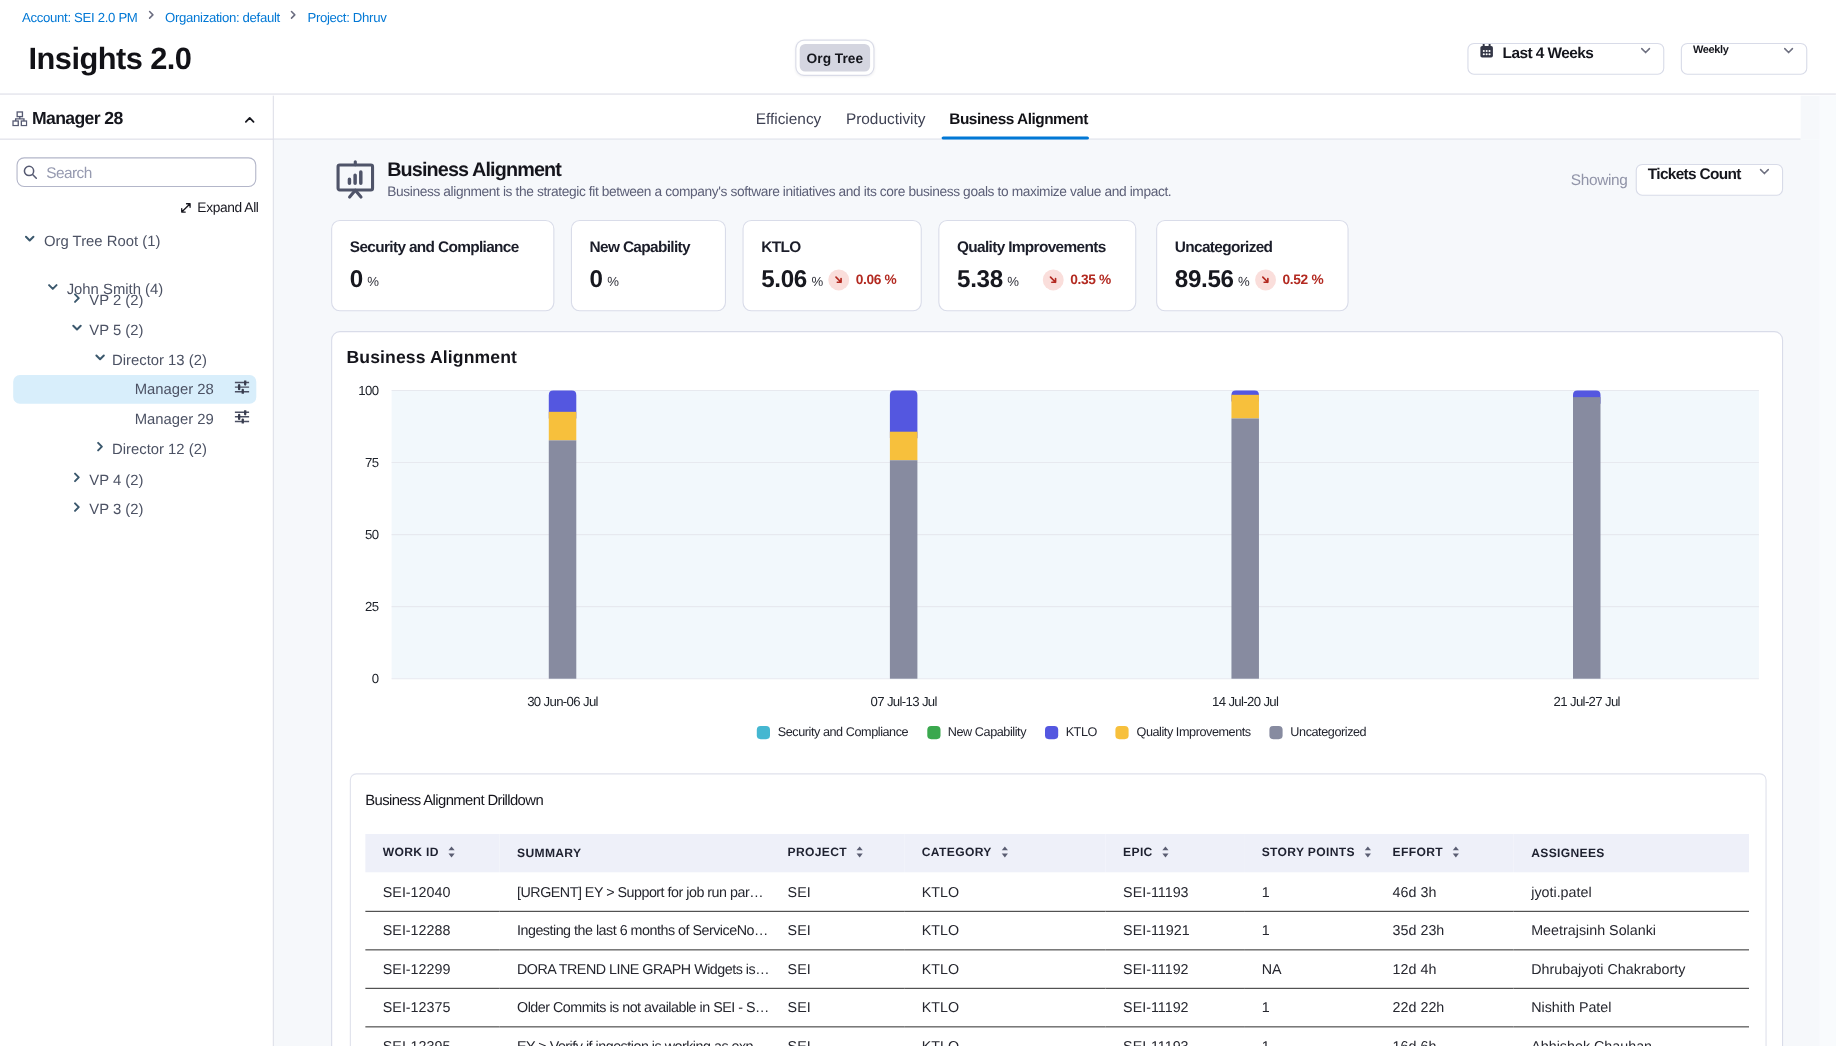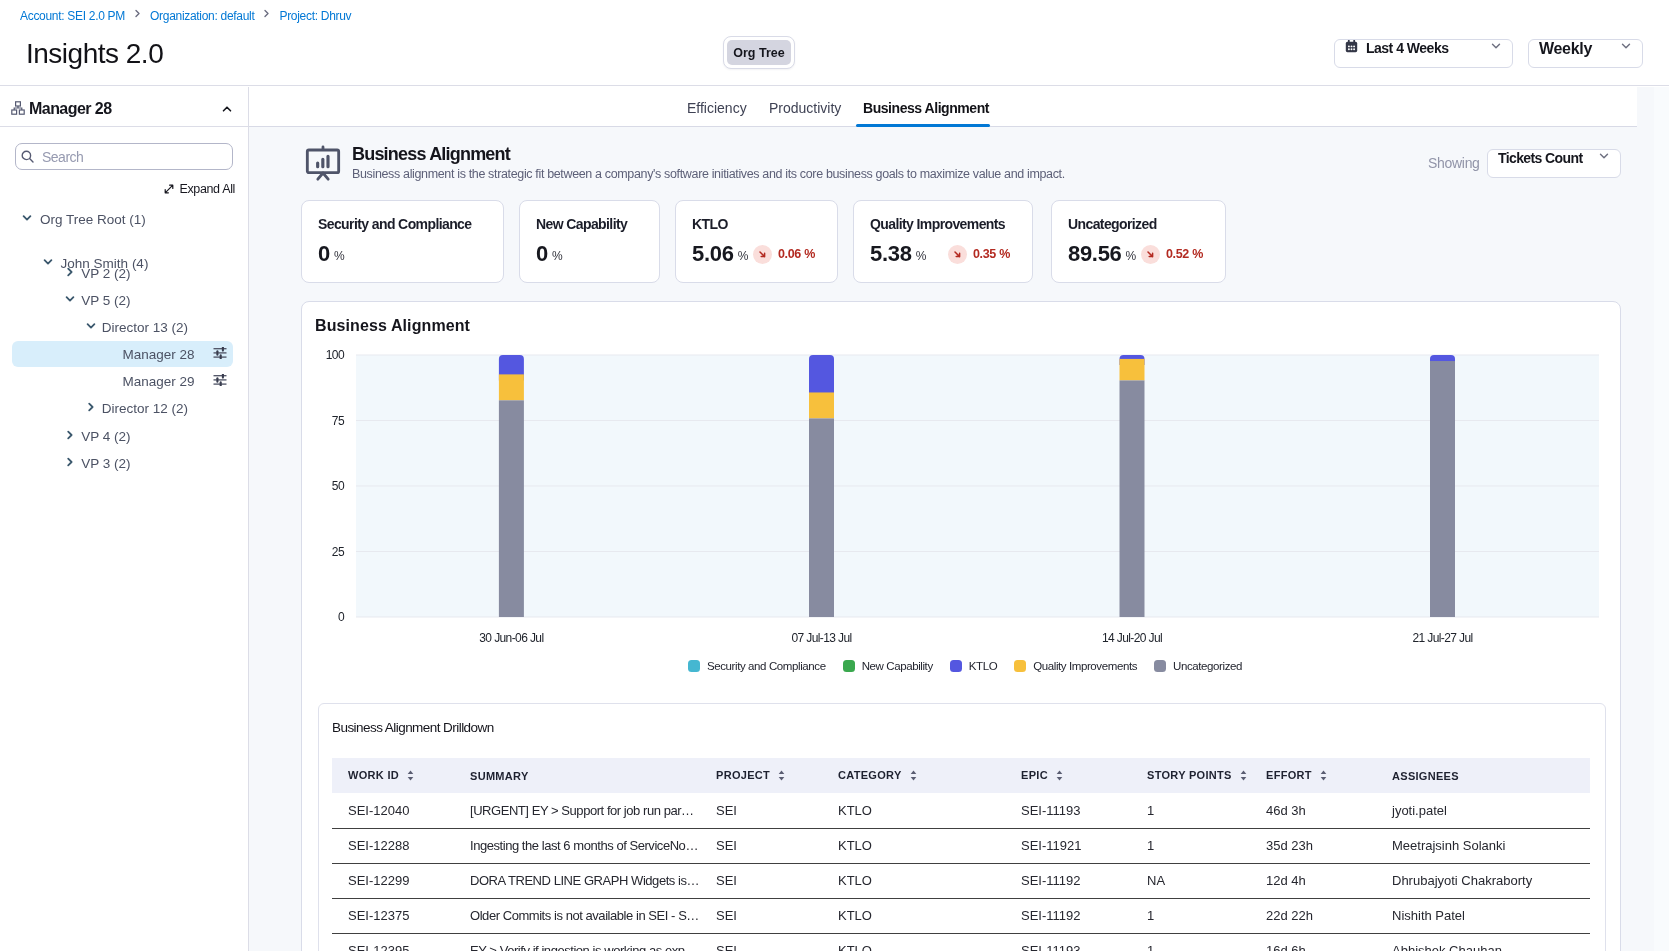--- a/index.html
+++ b/index.html
@@ -38,21 +38,21 @@
   <span class="crumb">Account: SEI 2.0 PM</span>
   <svg width="9" height="9" viewBox="0 0 9 9" style="display:block">
         <path d="M3 1.5 L6 4.5 L3 7.5" stroke="#6b6d80" stroke-width="1.4" fill="none" stroke-linecap="round" stroke-linejoin="round"></path>
       </svg>
   <span class="crumb">Organization: default</span>
   <svg width="9" height="9" viewBox="0 0 9 9" style="display:block">
         <path d="M3 1.5 L6 4.5 L3 7.5" stroke="#6b6d80" stroke-width="1.4" fill="none" stroke-linecap="round" stroke-linejoin="round"></path>
       </svg>
   <span class="crumb">Project: Dhruv</span>
 </div>
-<div class="abs" style="left:26px;top:38px;font-size:28px;font-weight:400;color:#121217;letter-spacing:-0.5px">Insights 2.0</div>
+<div class="abs" style="left:26px;top:38px;font-size:28px;font-weight:700;color:#121217;letter-spacing:-0.5px">Insights 2.0</div>
 
 <div class="abs" style="left:723px;top:36px;width:72px;height:33px;background:#fff;border:1px solid #d9dbe7;border-radius:8px;box-shadow:0 1px 2px rgba(40,41,61,.06)">
   <div class="abs" style="left:3px;top:3px;width:64px;height:25px;background:#d4d5e0;border-radius:5px;display:flex;align-items:center;justify-content:center;font-size:12.5px;font-weight:700;color:#15161d">Org Tree</div>
 </div>
 
 <div class="sel" style="left:1334px;top:39px;width:179px;height:29px;padding:0 10px">
   <svg width="13" height="13" viewBox="0 0 13 13" style="display:block">
         <rect x="0.8" y="1.8" width="11.4" height="10.4" rx="1.6" fill="#343747"></rect>
         <path d="M3.8 0.6 V3 M9.2 0.6 V3" stroke="#343747" stroke-width="1.8" stroke-linecap="round"></path>
         <circle cx="3.9" cy="6.4" r="0.95" fill="#fff"></circle>
@@ -61,21 +61,21 @@
         <circle cx="3.9" cy="9.3" r="0.95" fill="#fff"></circle>
         <circle cx="6.5" cy="9.3" r="0.95" fill="#fff"></circle>
         <circle cx="9.1" cy="9.3" r="0.95" fill="#fff"></circle>
       </svg>
   <span style="font-size:14px;font-weight:700;color:#15161d;margin-left:8px;letter-spacing:-0.5px">Last 4 Weeks</span>
   <svg width="12" height="12" viewBox="0 0 12 12" style="display:block;margin-left:auto">
         <path d="M2.5 4.2 L6 7.8 L9.5 4.2" stroke="#6e7080" stroke-width="1.4" fill="none" stroke-linecap="round" stroke-linejoin="round"></path>
       </svg>
 </div>
 <div class="sel" style="left:1528px;top:39px;width:115px;height:29px;padding:0 10px">
-  <span style="font-size:16px;font-weight:700;color:#15161d;letter-spacing:-0.3px">Weekly</span>
+  <span style="font-size:10px;font-weight:700;color:#15161d;letter-spacing:-0.3px">Weekly</span>
   <svg width="12" height="12" viewBox="0 0 12 12" style="display:block;margin-left:auto">
         <path d="M2.5 4.2 L6 7.8 L9.5 4.2" stroke="#6e7080" stroke-width="1.4" fill="none" stroke-linecap="round" stroke-linejoin="round"></path>
       </svg>
 </div>
 
 <div class="abs" style="left:0;top:87px;width:249px;height:864px;background:#fff;border-right:1px solid #dcdde7"></div>
 <svg class="abs" style="left:11px;top:101px" width="14" height="14" viewBox="0 0 14 14">
       <g fill="none" stroke="#565a72" stroke-width="1.2">
         <rect x="4.6" y="0.8" width="4.8" height="4.2"></rect>
         <rect x="0.8" y="9" width="4.8" height="4.2"></rect>

